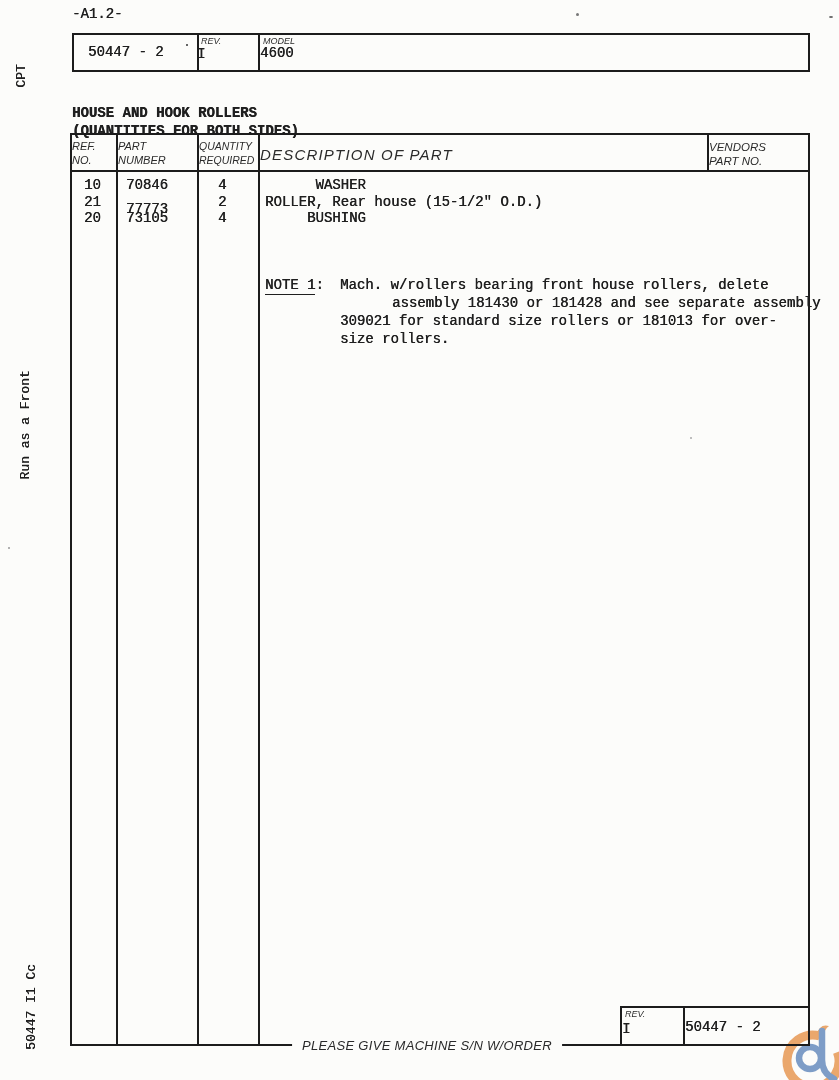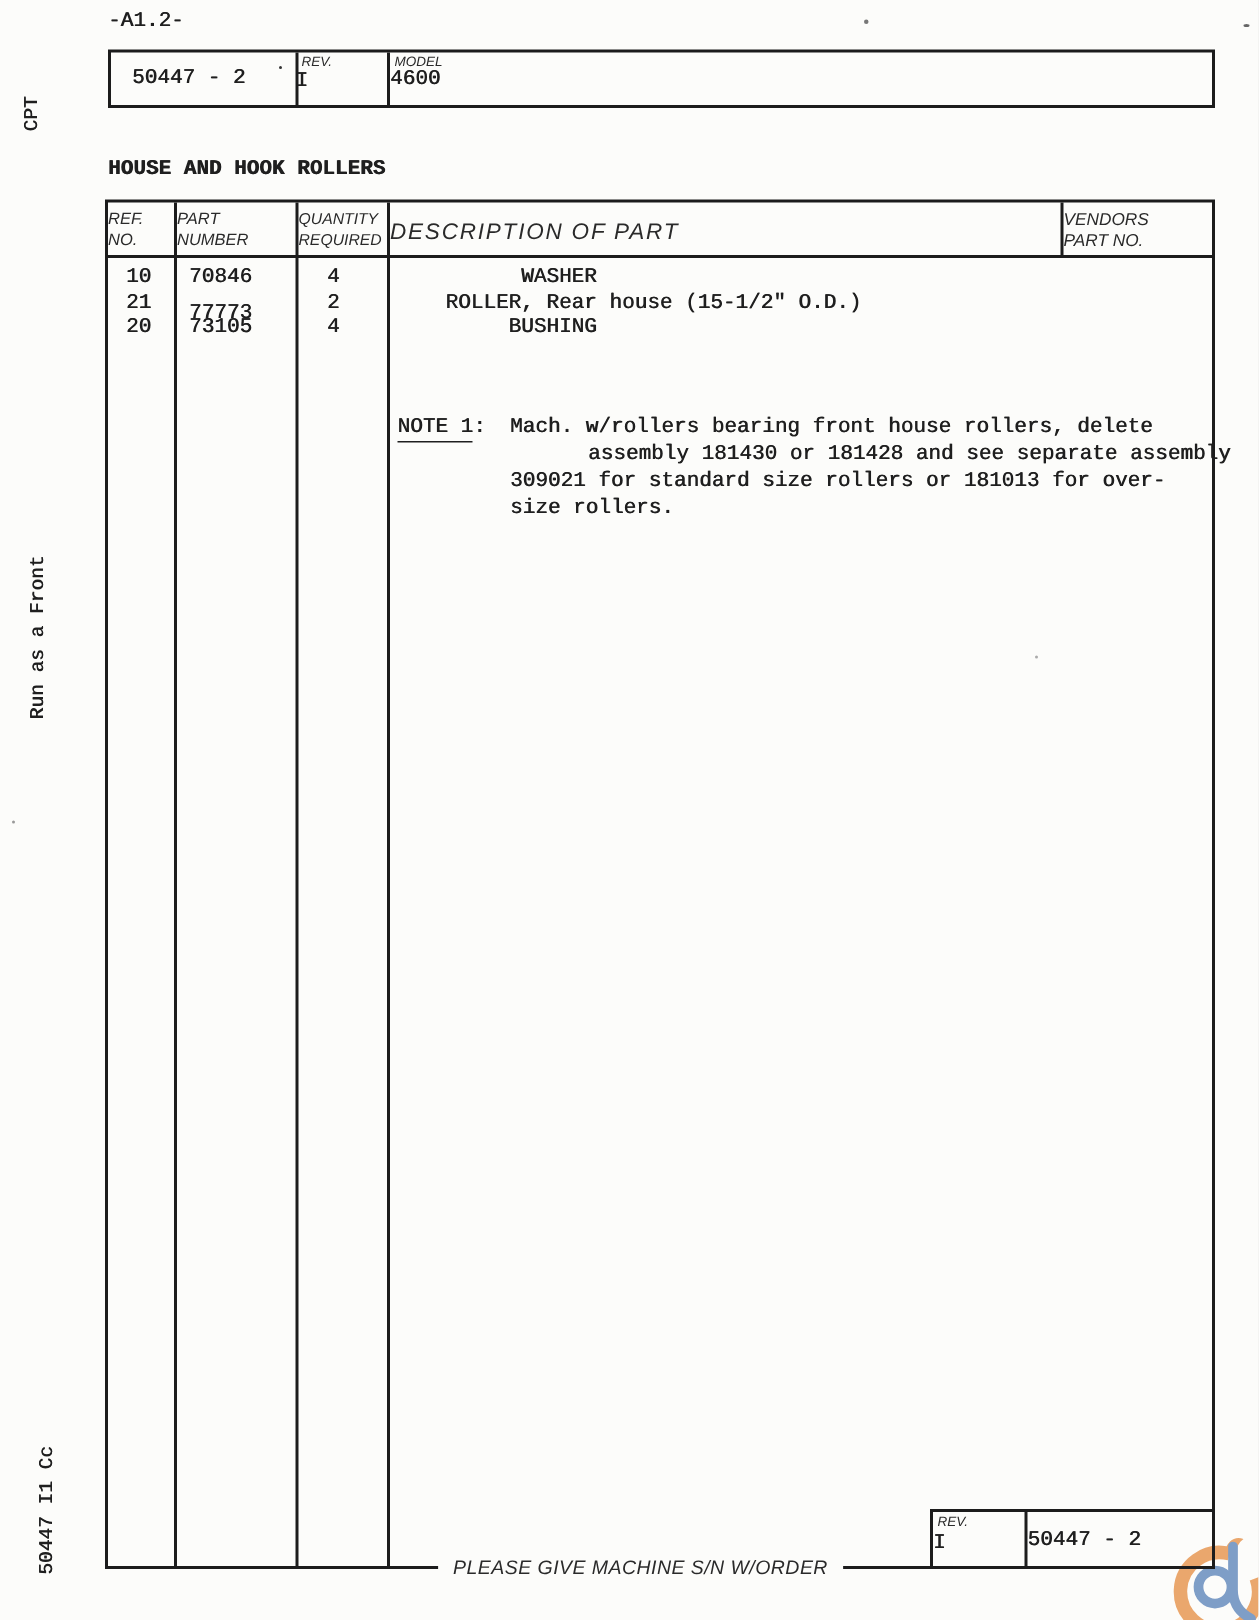--- a/index.html
+++ b/index.html
@@ -28,21 +28,21 @@
   .abs{position:absolute;}
   .vline{position:absolute;width:2px;background:#1c1c1c;}
   .hline{position:absolute;height:2px;background:#1c1c1c;}
   .bordered{border:2px solid #1c1c1c;box-sizing:border-box;background:transparent;}
   .rot{
     position:absolute;
     transform:translate(-50%,-50%) rotate(-90deg);
     white-space:nowrap;
   }
   .center{}
-  .pre{white-space:pre;margin-left:32px;}
+  .pre{white-space:pre;}
   .speck{position:absolute;border-radius:50%;}
   .note-label-underline{border-bottom:1.6px solid #1f1f1f;padding-bottom:1px;}
 </style>
 </head>
 <body>
 
 <div id="page">
 
   <div class="abs mono center" style="left:72px;top:6px;width:760px;">-A1.2-</div>
 
@@ -63,20 +63,21 @@
     <div class="abs mono" style="left:14px;top:9px;font-size:14px;">50447 - 2</div>
     <div class="speck" style="left:112px;top:9px;width:2px;height:2px;background:#333;"></div>
     <div class="abs lbl" style="left:127px;top:1px;font-size:9px;">REV.</div>
     <div class="abs mono center" style="left:123px;top:11px;width:61px;font-size:14px;">I</div>
     <div class="abs lbl" style="left:189px;top:1px;font-size:9px;">MODEL</div>
     <div class="abs mono center" style="left:186px;top:10px;width:380px;font-size:14px;">4600</div>
   </div>
 
   <div class="abs center" style="left:72px;top:77px;width:760px;line-height:17.5px;">
     <div class="mono" style="font-weight:bold;display:inline-block;margin-top:28px;">HOUSE AND HOOK ROLLERS</div><br>
+    <span class="mono" style="font-weight:bold;">(QUANTITIES FOR BOTH SIDES)</span>
   </div>
 
   <div class="abs bordered" style="left:70px;top:133px;width:740px;height:913px;">
 
     <div class="vline" style="left:44px;top:0;height:100%;"></div>
     <div class="vline" style="left:125px;top:0;height:100%;"></div>
     <div class="vline" style="left:186px;top:0;height:100%;"></div>
     <div class="vline" style="left:635px;top:0;height:35px;"></div>
     <div class="hline" style="left:0;top:35px;width:100%;"></div>
 

